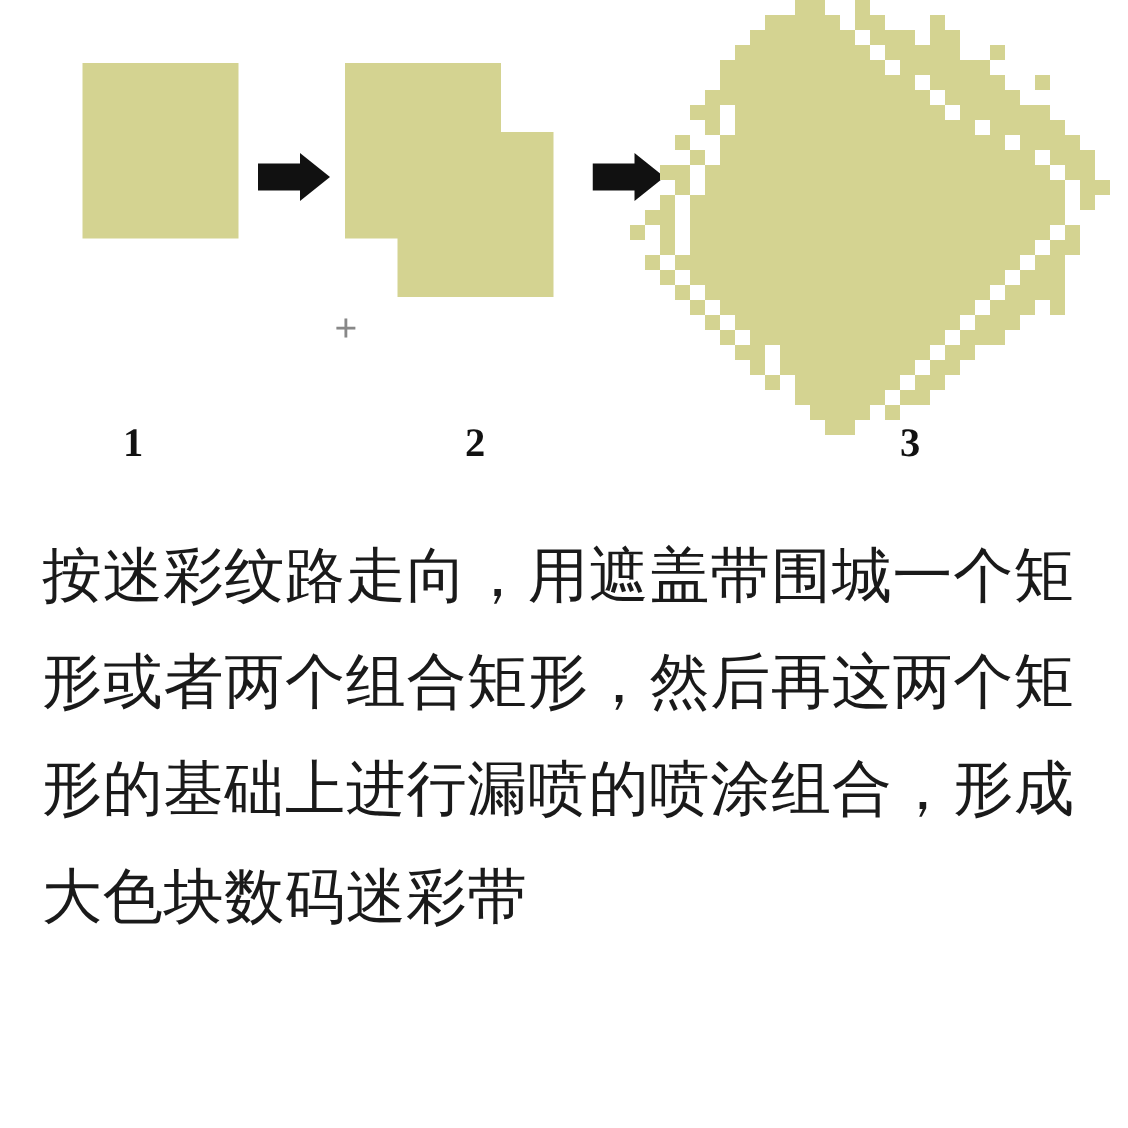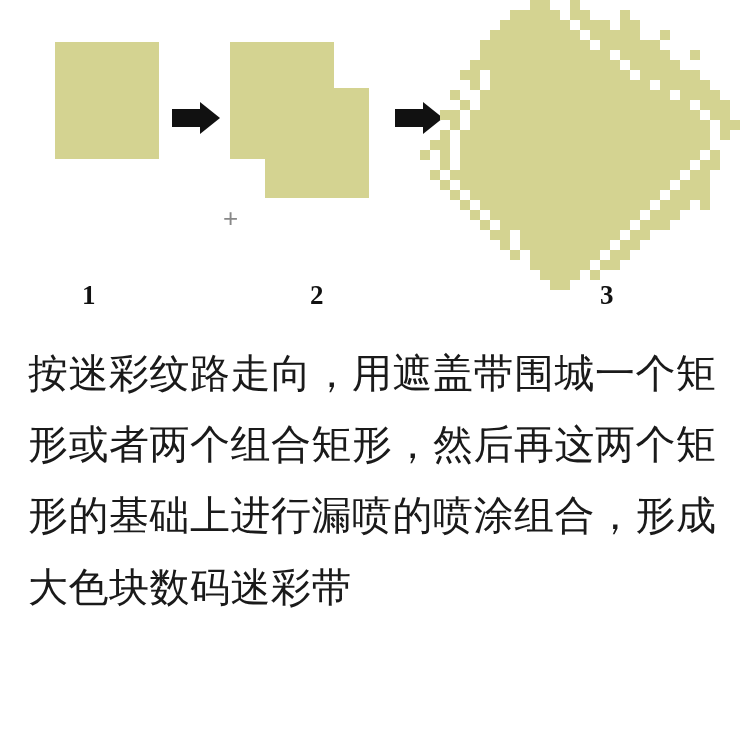--- a/index.html
+++ b/index.html
@@ -108,21 +108,21 @@
     color: #111;
   }
   #num1 { left: 82px;  top: 280px; }
   #num2 { left: 310px; top: 280px; }
   #num3 { left: 600px; top: 280px; }
 
   
   #caption {
     position: absolute;
     left: 28px;
-    top: 338px;
+    top: 349px;
     width: 700px;
     font-family: "DejaVu Sans", sans-serif;
     font-size: 40px;
     line-height: 1.78;
     color: #1a1a1a;
     letter-spacing: 0.5px;
     text-align: left;
     white-space: pre-wrap;
   }
 </style>

